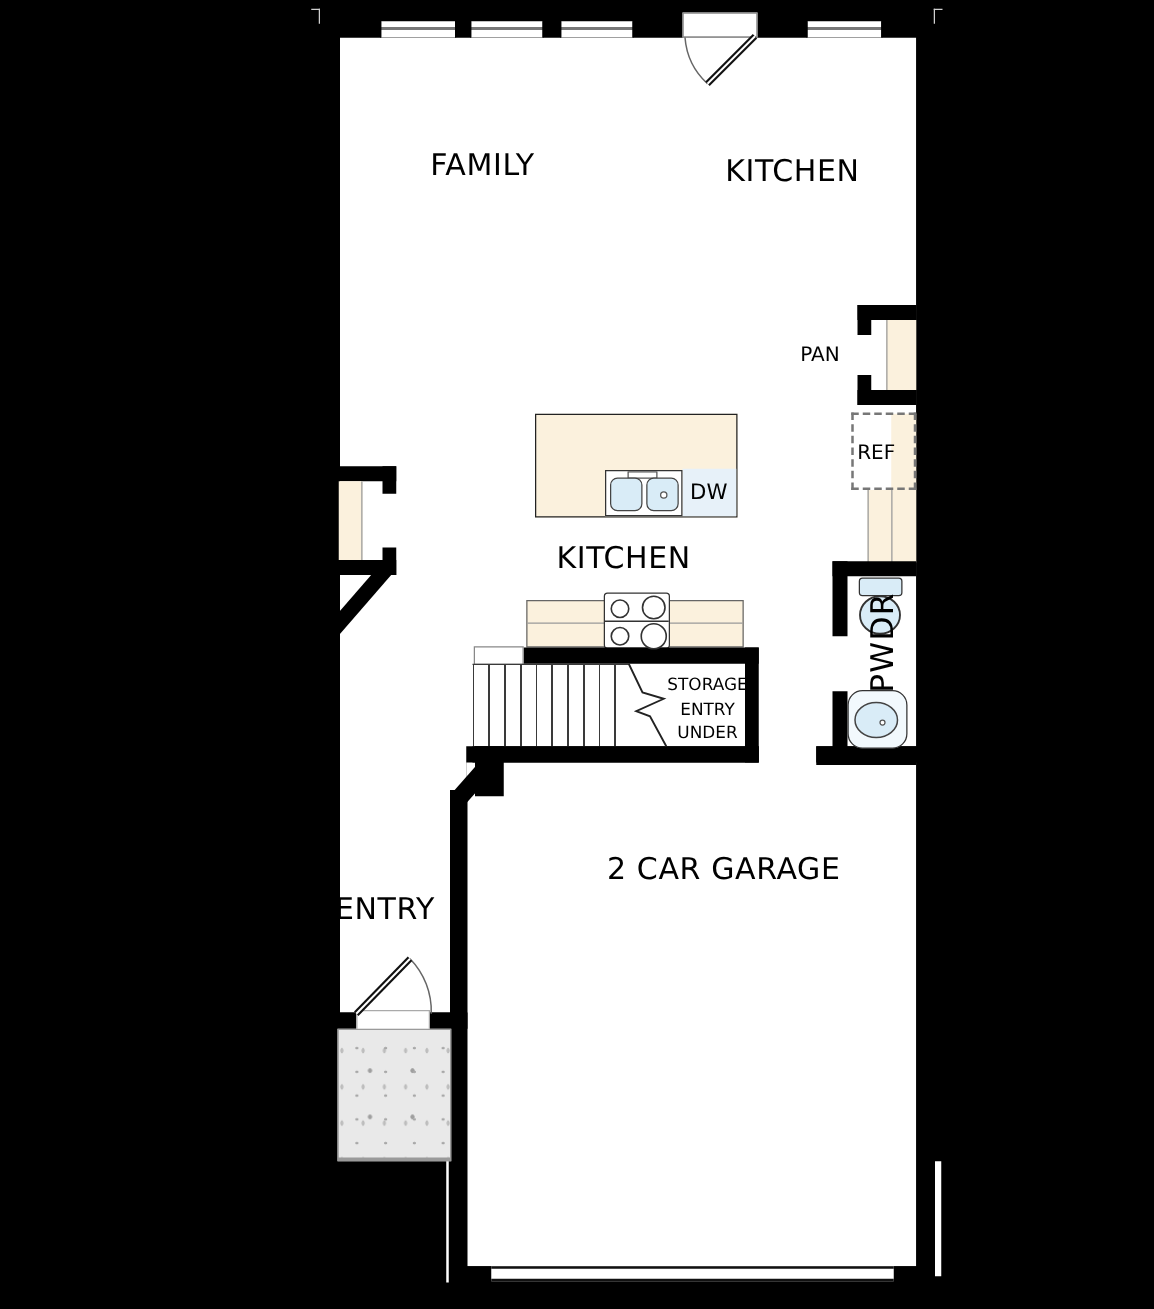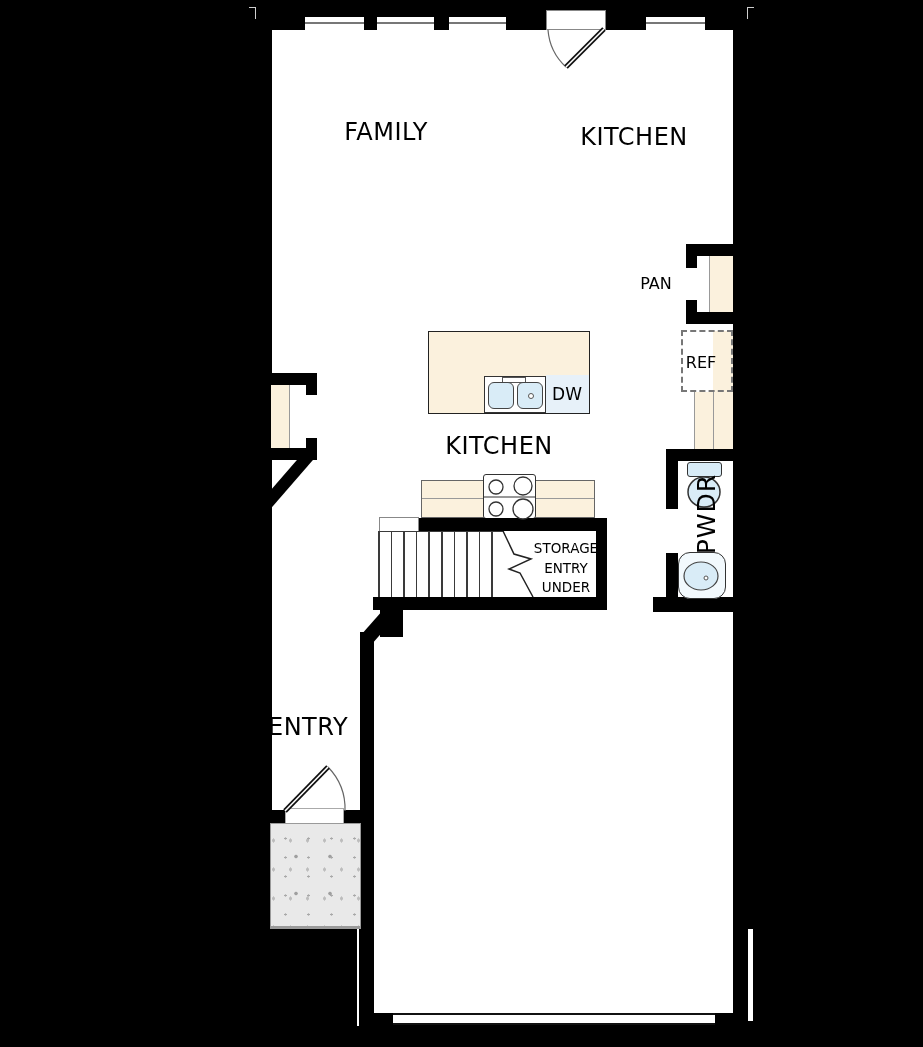--- a/index.html
+++ b/index.html
@@ -148,20 +148,21 @@
     <ellipse cx="704" cy="492" rx="16" ry="15" fill="#d9ecf7" stroke="#333" stroke-width="1.5"></ellipse>
 
     <ellipse cx="701" cy="576" rx="17" ry="14" fill="#d9ecf7" stroke="#444" stroke-width="1.2"></ellipse>
     <circle cx="706" cy="578" r="2" fill="#fff" stroke="#555" stroke-width="1"></circle>
   </svg>
 
   <div class="label room-label" style="left:386px;top:132px;">FAMILY</div>
   <div class="label room-label" style="left:634px;top:137px;">KITCHEN</div>
   <div class="label room-label" style="left:499px;top:446px;">KITCHEN</div>
   <div class="label room-label" style="left:308px;top:727px;">ENTRY</div>
+  <div class="label room-label" style="left:579px;top:695px;">2 CAR GARAGE</div>
   <div class="label small-label" style="left:656px;top:283px;letter-spacing:0;">PAN</div>
   <div class="label small-label" style="left:701px;top:362px;letter-spacing:0;">REF</div>
   <div class="label" style="left:567px;top:394px;font-size:17px;letter-spacing:0;">DW</div>
   <div class="label" style="left:706px;top:514px;font-size:25px;letter-spacing:1px;transform:translate(-50%,-50%) rotate(-90deg);">PWDR</div>
 
   <div class="abs" style="left:566px;top:568px;transform:translate(-50%,-50%);text-align:center;font-size:13.5px;line-height:1.45;letter-spacing:0;">
     <div>STORAGE</div>
     <div>ENTRY</div>
     <div>UNDER</div>
   </div>

